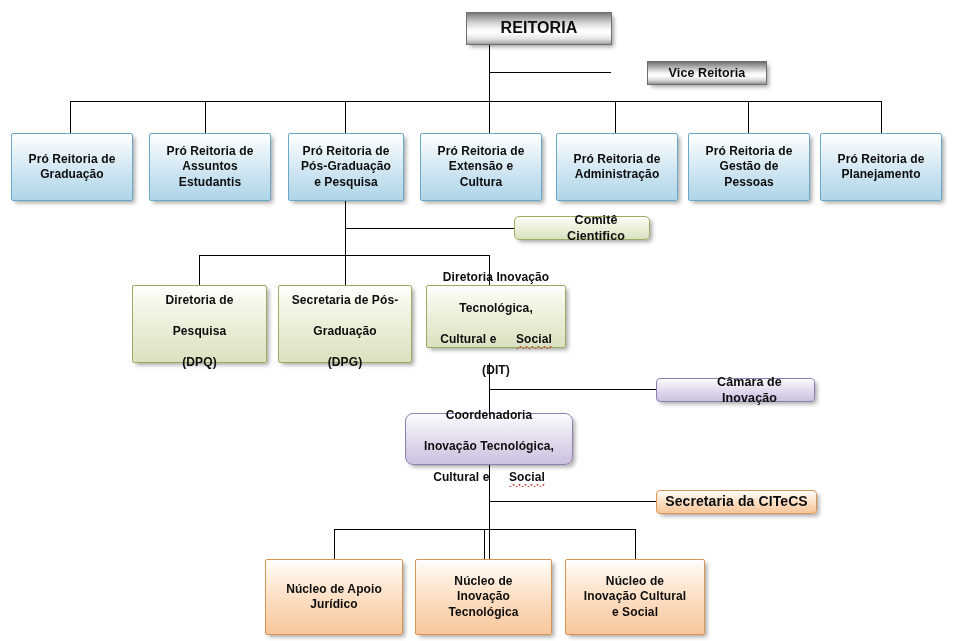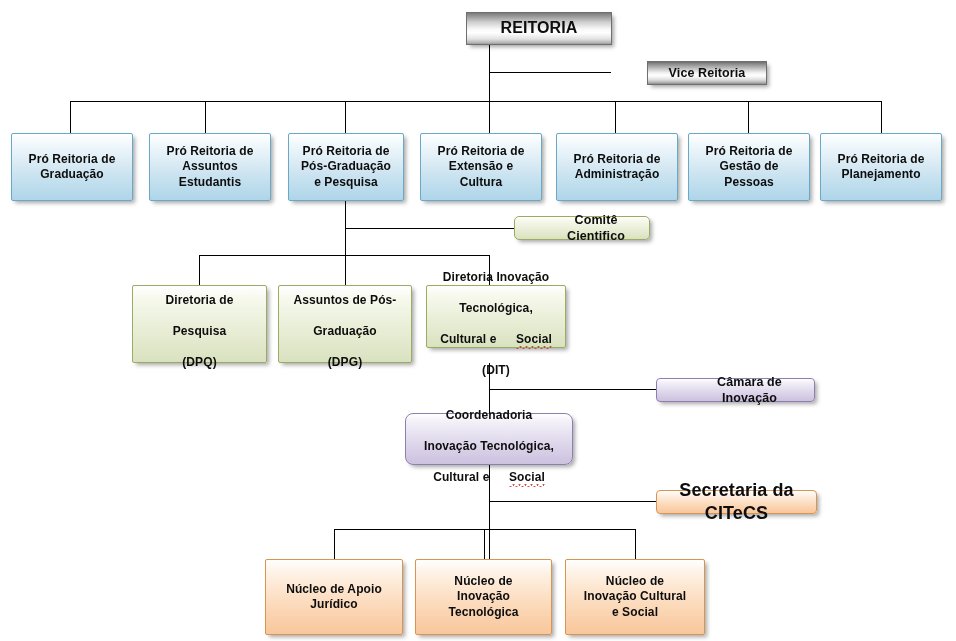--- a/index.html
+++ b/index.html
@@ -207,21 +207,21 @@
 
   <div class="node n-green" style="left:132px; top:285px; width:135px; height:78px; font-size:12px;">
     <span class="txt">
       <span>Diretoria de</span><br>
       <span>Pesquisa</span><br>
       <span>(DPQ)</span>
     </span>
   </div>
   <div class="node n-green" style="left:278px; top:285px; width:134px; height:78px; font-size:12px;">
     <span class="txt">
-      <span>Assuntos de Pós-</span><br>
+      <span>Secretaria de Pós-</span><br>
       <span>Graduação</span><br>
       <span>(DPG)</span>
     </span>
   </div>
   <div class="node n-green" style="left:426px; top:285px; width:140px; height:63px; font-size:12px;">
     <span class="txt">
       <span>Diretoria Inovação</span><br>
       <span>Tecnológica,</span><br>
       <span>Cultural e </span><span class="sp">Social</span><br>
       <span>(DIT)</span>
@@ -233,21 +233,21 @@
   </div>
 
   <div class="node n-purple" style="left:405px; top:413px; width:168px; height:52px; font-size:12px;">
     <span class="txt">
       <span>Coordenadoria</span><br>
       <span>Inovação Tecnológica,</span><br>
       <span>Cultural e </span><span class="sp">Social</span>
     </span>
   </div>
 
-  <div class="node n-orange pill" style="left:656px; top:490px; width:161px; height:24px; font-size:18px;">
+  <div class="node n-orange pill" style="left:656px; top:490px; width:161px; height:24px; font-size:14px;">
     <span class="txt">Secretaria da CITeCS</span>
   </div>
 
   <div class="node n-orange" style="left:265px; top:559px; width:138px; height:76px; font-size:12px;">
     <span class="txt">Núcleo de Apoio
 Jurídico</span>
   </div>
   <div class="node n-orange" style="left:415px; top:559px; width:137px; height:76px; font-size:12px;">
     <span class="txt">Núcleo de
 Inovação

